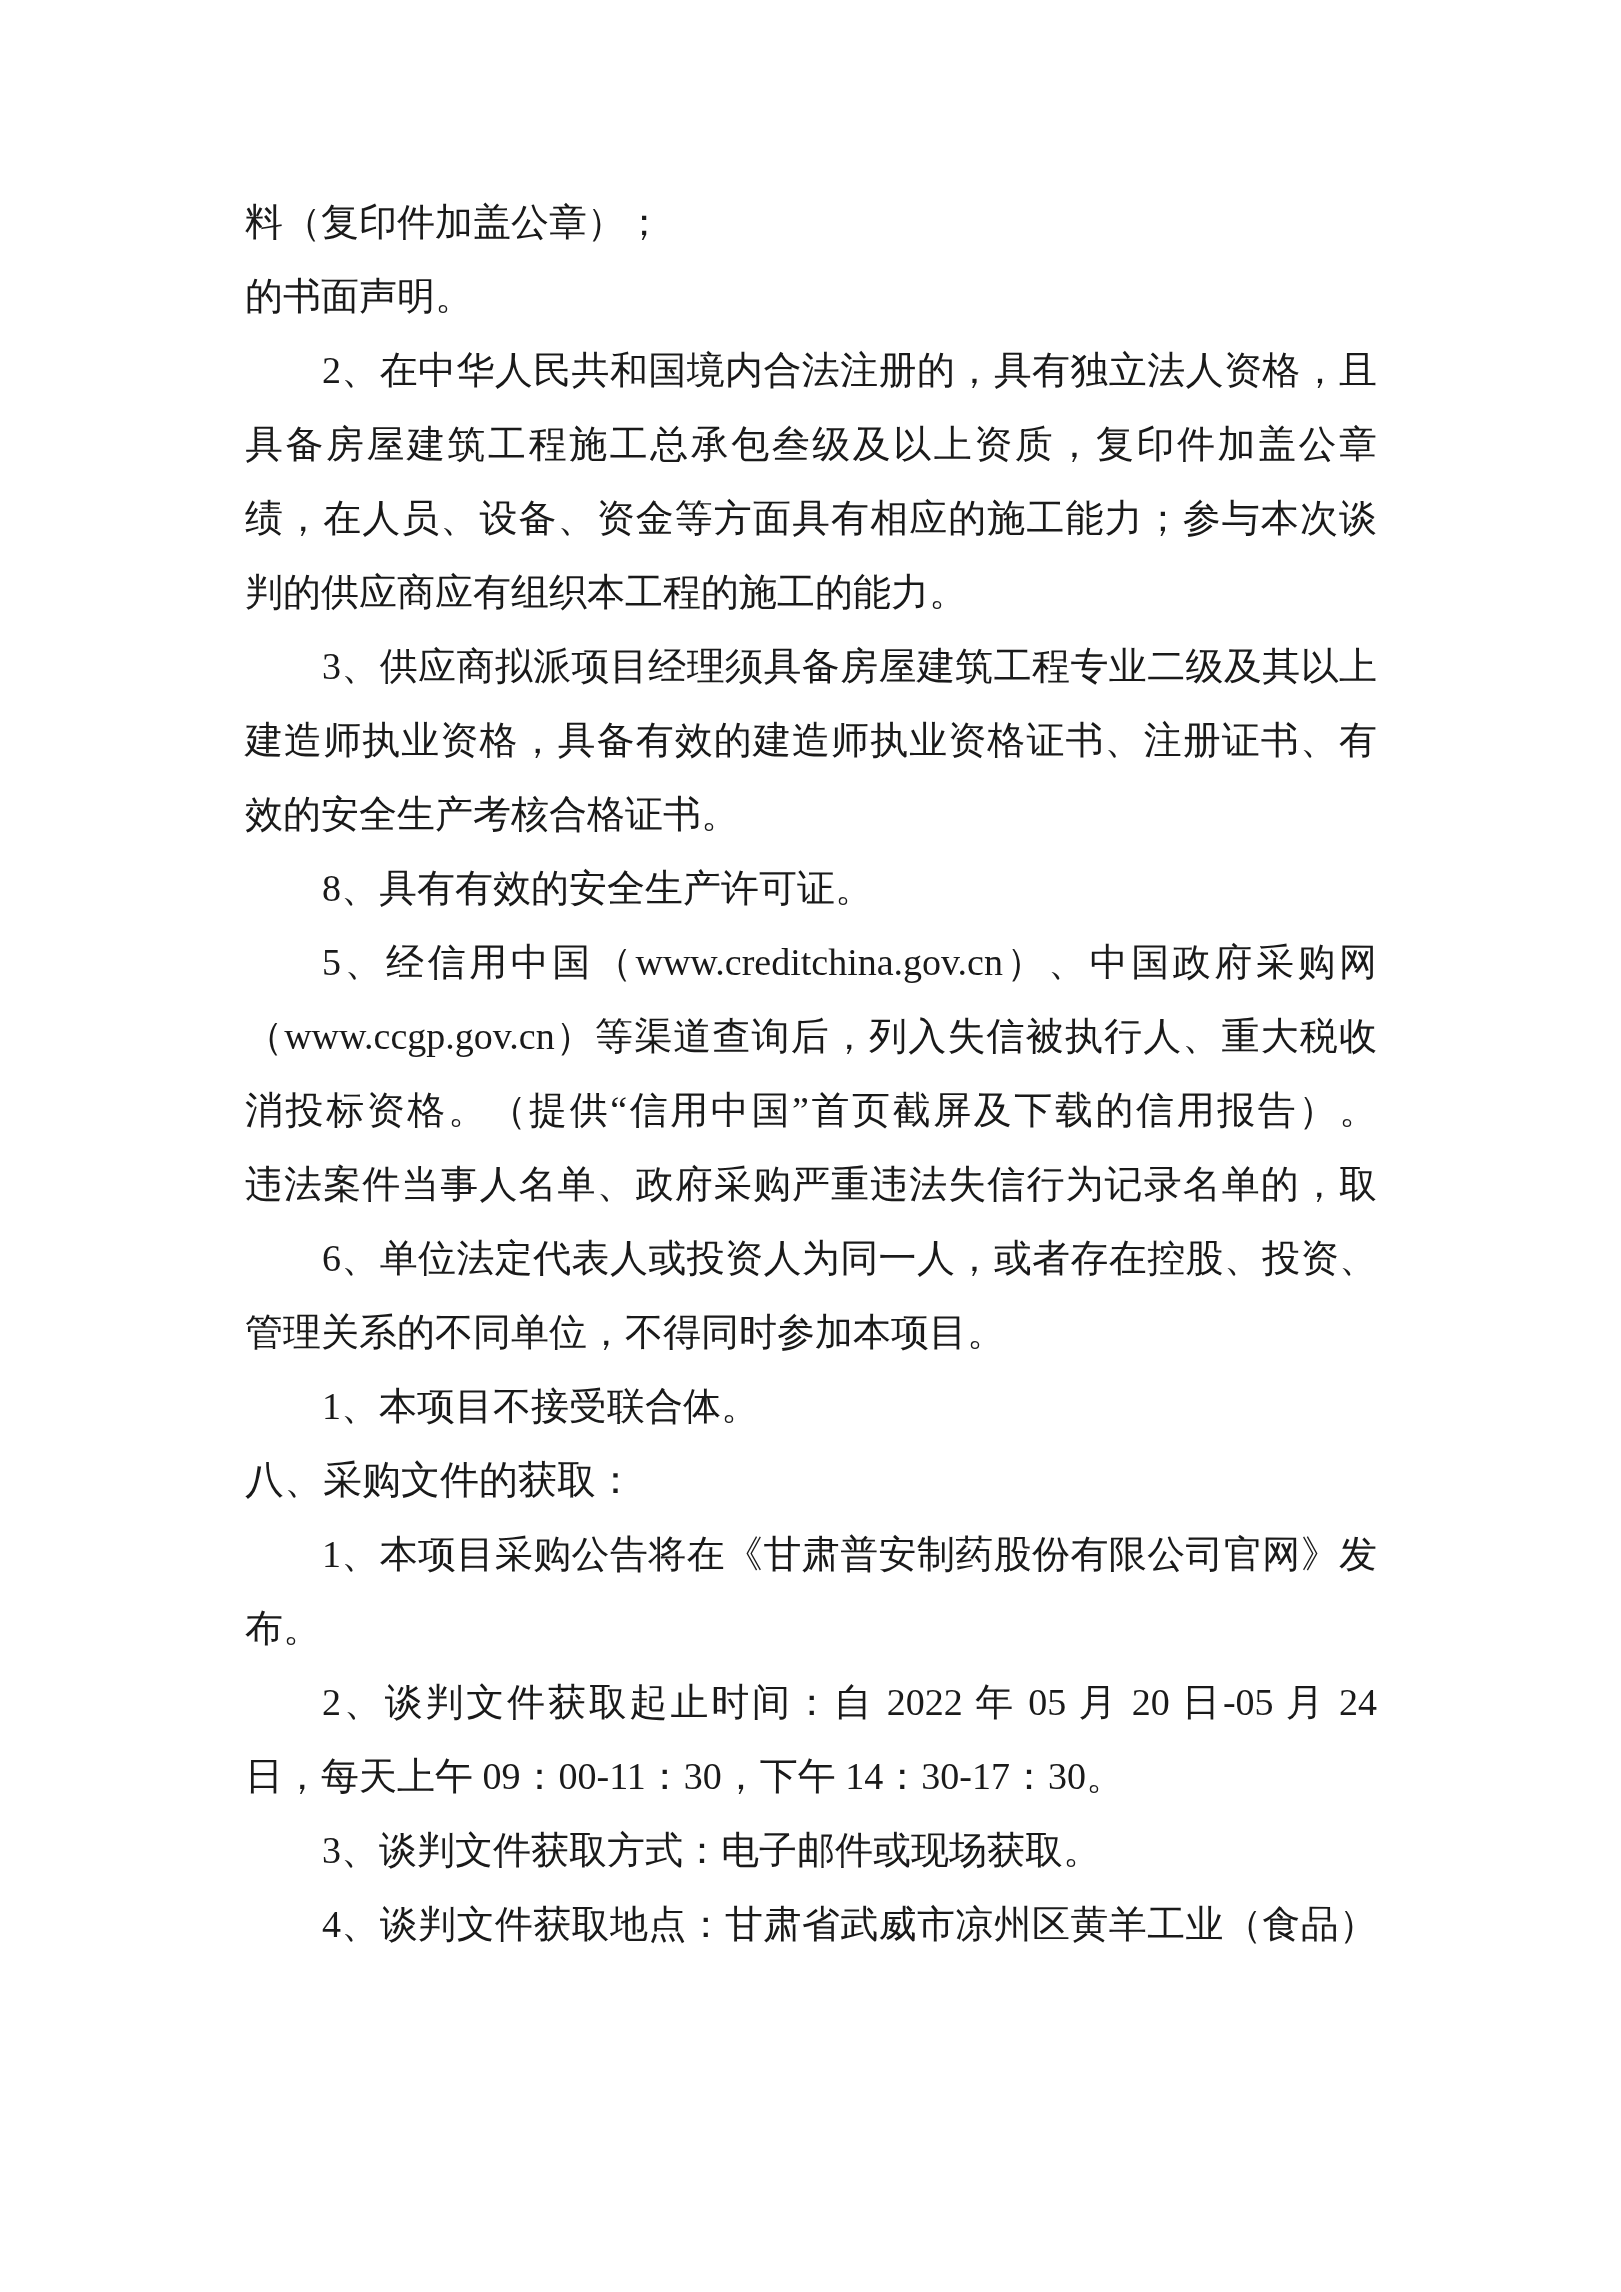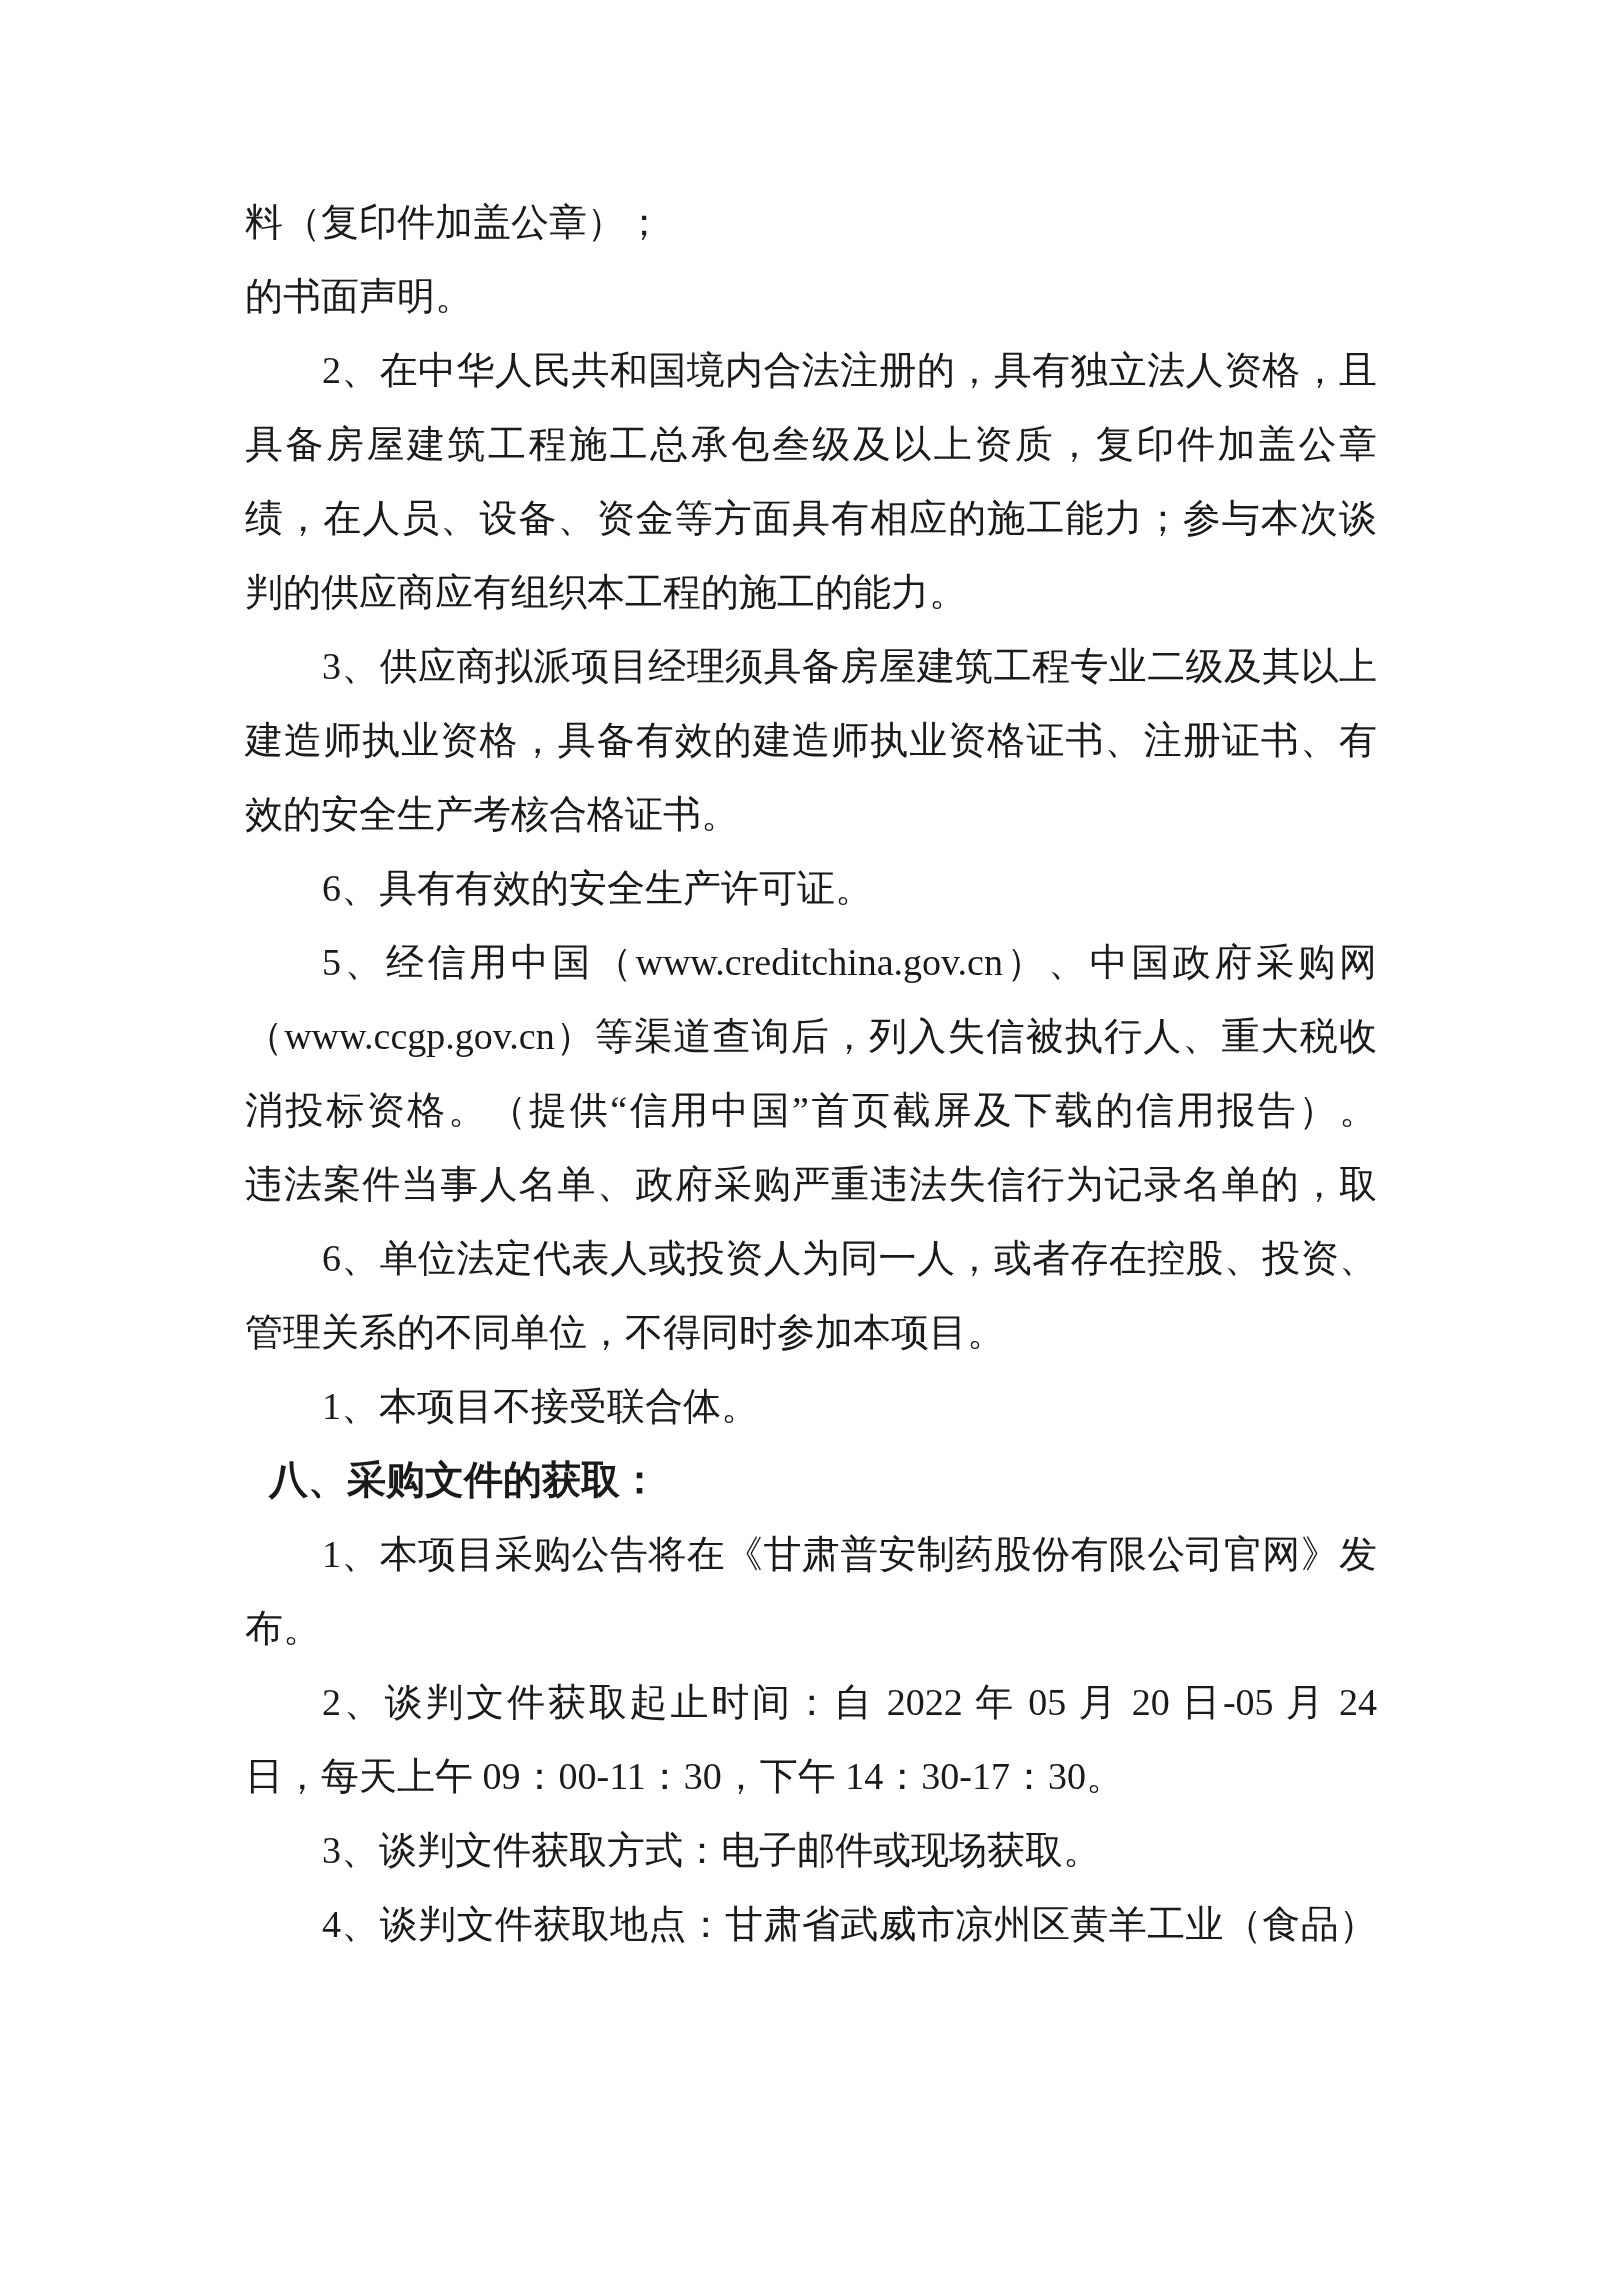--- a/index.html
+++ b/index.html
@@ -31,23 +31,22 @@
   }
   .ind {
     padding-left: 77px;
   }
   .j {
     text-align: justify;
     text-align-last: justify;
     text-justify: inter-character;
   }
   .head {
-    font-weight: bold;
+    font-weight: normal;
     font-size: 39px;
-    margin-left: 24px;
   }
   .page-number {
     position: absolute;
     left: 0;
     top: 2158px;
     width: 100%;
     text-align: center;
     font-size: 30px;
     line-height: 39px;
   }
@@ -59,21 +58,21 @@
   <div class="content">
     <div class="line">料（复印件加盖公章）；</div>
     <div class="line">的书面声明。</div>
     <div class="line ind j">2、在中华人民共和国境内合法注册的，具有独立法人资格，且</div>
     <div class="line j">具备房屋建筑工程施工总承包叁级及以上资质，复印件加盖公章</div>
     <div class="line j">绩，在人员、设备、资金等方面具有相应的施工能力；参与本次谈</div>
     <div class="line">判的供应商应有组织本工程的施工的能力。</div>
     <div class="line ind j">3、供应商拟派项目经理须具备房屋建筑工程专业二级及其以上</div>
     <div class="line j">建造师执业资格，具备有效的建造师执业资格证书、注册证书、有</div>
     <div class="line">效的安全生产考核合格证书。</div>
-    <div class="line ind">6、具有有效的安全生产许可证。</div>
+    <div class="line ind">8、具有有效的安全生产许可证。</div>
     <div class="line ind j">5、经信用中国（www.creditchina.gov.cn）、中国政府采购网</div>
     <div class="line j">（www.ccgp.gov.cn）等渠道查询后，列入失信被执行人、重大税收</div>
     <div class="line j">消投标资格。（提供“信用中国”首页截屏及下载的信用报告）。</div>
     <div class="line j">违法案件当事人名单、政府采购严重违法失信行为记录名单的，取</div>
     <div class="line ind j">6、单位法定代表人或投资人为同一人，或者存在控股、投资、</div>
     <div class="line">管理关系的不同单位，不得同时参加本项目。</div>
     <div class="line ind">1、本项目不接受联合体。</div>
     <div class="line head">八、采购文件的获取：</div>
     <div class="line ind j">1、本项目采购公告将在《甘肃普安制药股份有限公司官网》发</div>
     <div class="line">布。</div>

